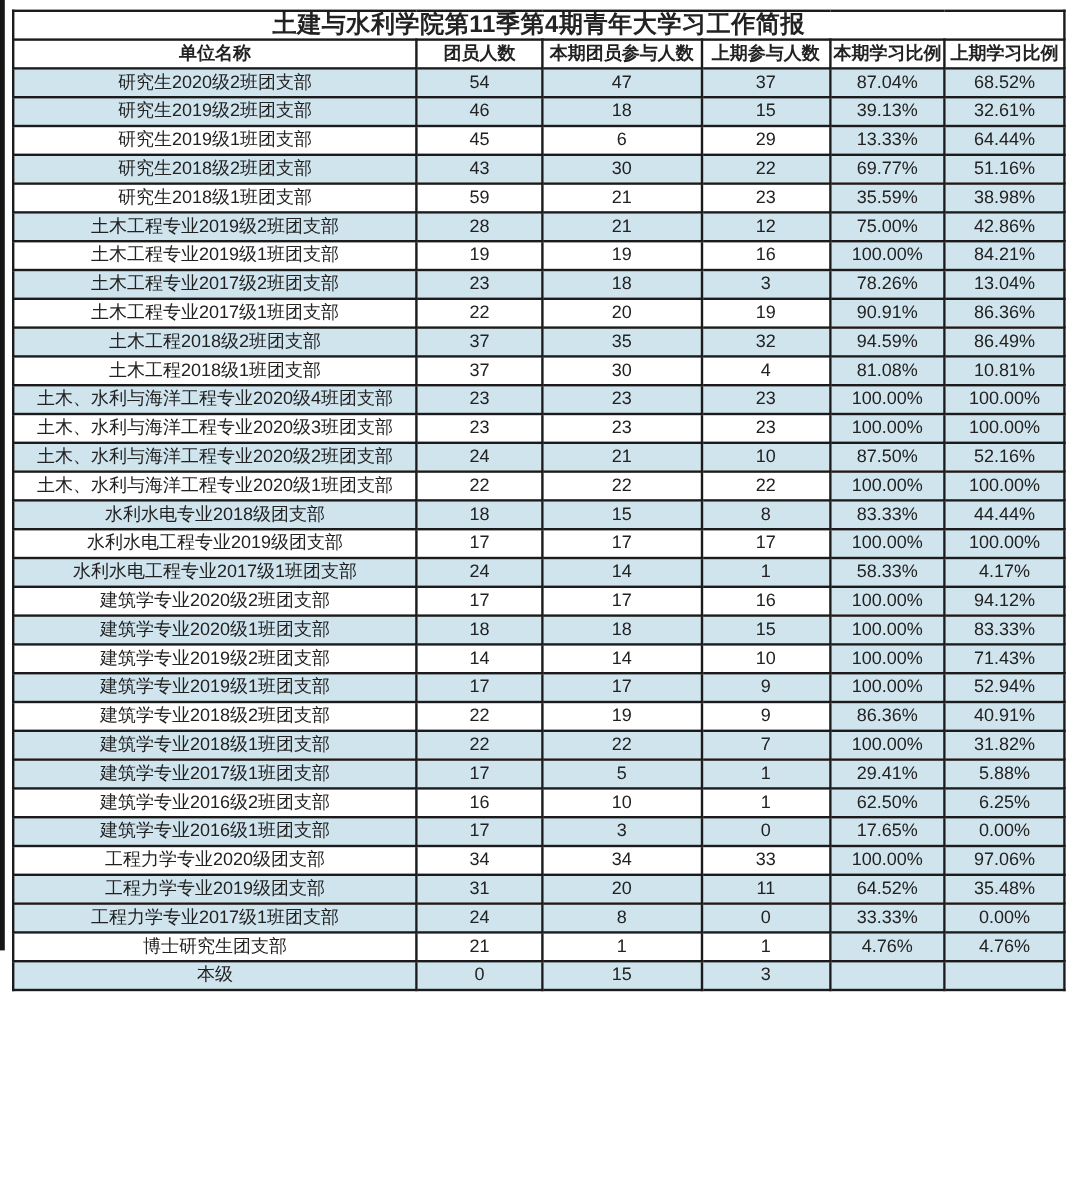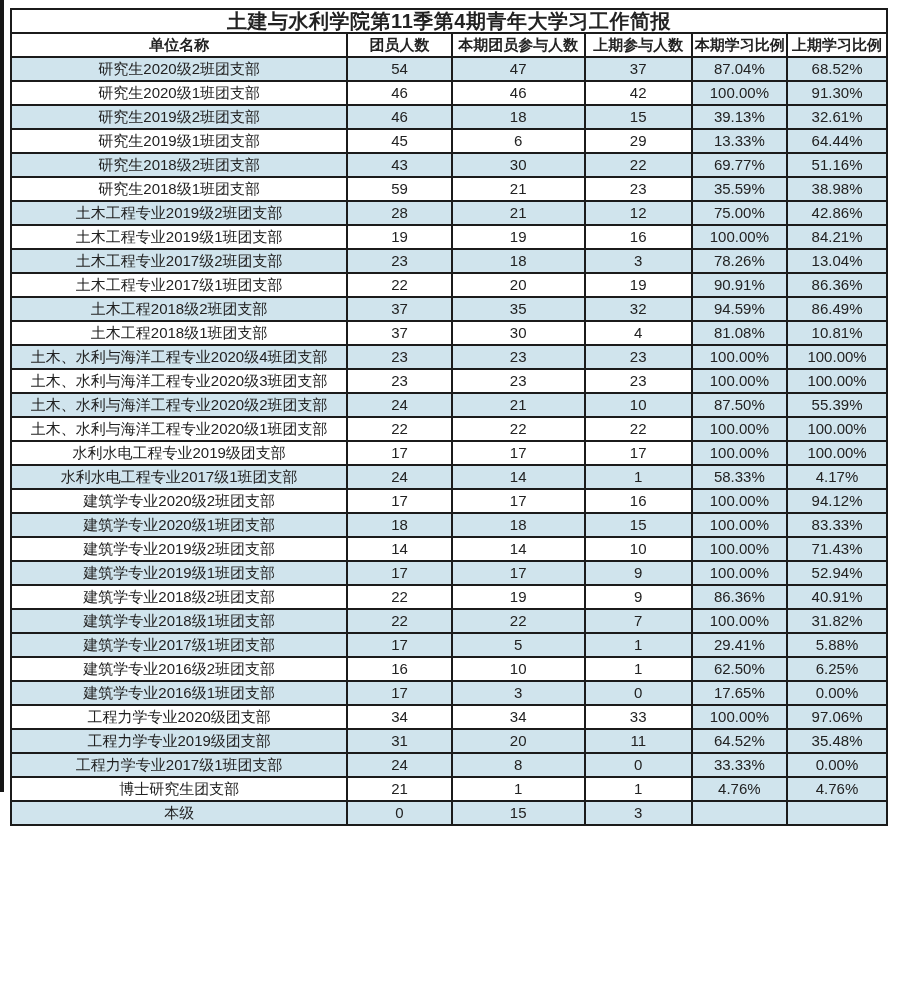--- a/index.html
+++ b/index.html
@@ -86,28 +86,20 @@
   </thead>
   <tbody id="body-rows">
       <tr class="shade">
         <td>研究生2020级2班团支部</td>
         <td>54</td>
         <td>47</td>
         <td>37</td>
         <td class="pct">87.04%</td>
         <td class="pct">68.52%</td>
       </tr>
-      <tr>
-        <td>研究生2020级1班团支部</td>
-        <td>46</td>
-        <td>46</td>
-        <td>42</td>
-        <td class="pct">100.00%</td>
-        <td class="pct">91.30%</td>
-      </tr>
       <tr class="shade">
         <td>研究生2019级2班团支部</td>
         <td>46</td>
         <td>18</td>
         <td>15</td>
         <td class="pct">39.13%</td>
         <td class="pct">32.61%</td>
       </tr>
       <tr>
         <td>研究生2019级1班团支部</td>
@@ -196,29 +188,37 @@
         <td>23</td>
         <td class="pct">100.00%</td>
         <td class="pct">100.00%</td>
       </tr>
       <tr class="shade">
         <td>土木、水利与海洋工程专业2020级2班团支部</td>
         <td>24</td>
         <td>21</td>
         <td>10</td>
         <td class="pct">87.50%</td>
-        <td class="pct">55.39%</td>
+        <td class="pct">52.16%</td>
       </tr>
       <tr>
         <td>土木、水利与海洋工程专业2020级1班团支部</td>
         <td>22</td>
         <td>22</td>
         <td>22</td>
         <td class="pct">100.00%</td>
         <td class="pct">100.00%</td>
+      </tr>
+      <tr class="shade">
+        <td>水利水电专业2018级团支部</td>
+        <td>18</td>
+        <td>15</td>
+        <td>8</td>
+        <td class="pct">83.33%</td>
+        <td class="pct">44.44%</td>
       </tr>
       <tr>
         <td>水利水电工程专业2019级团支部</td>
         <td>17</td>
         <td>17</td>
         <td>17</td>
         <td class="pct">100.00%</td>
         <td class="pct">100.00%</td>
       </tr>
       <tr class="shade">

